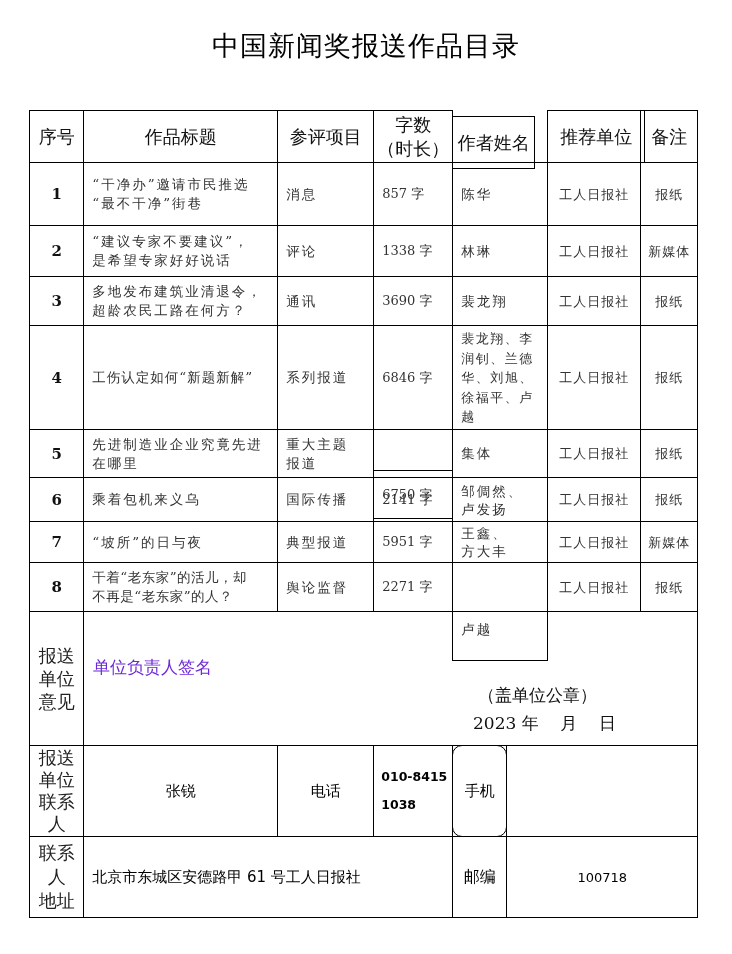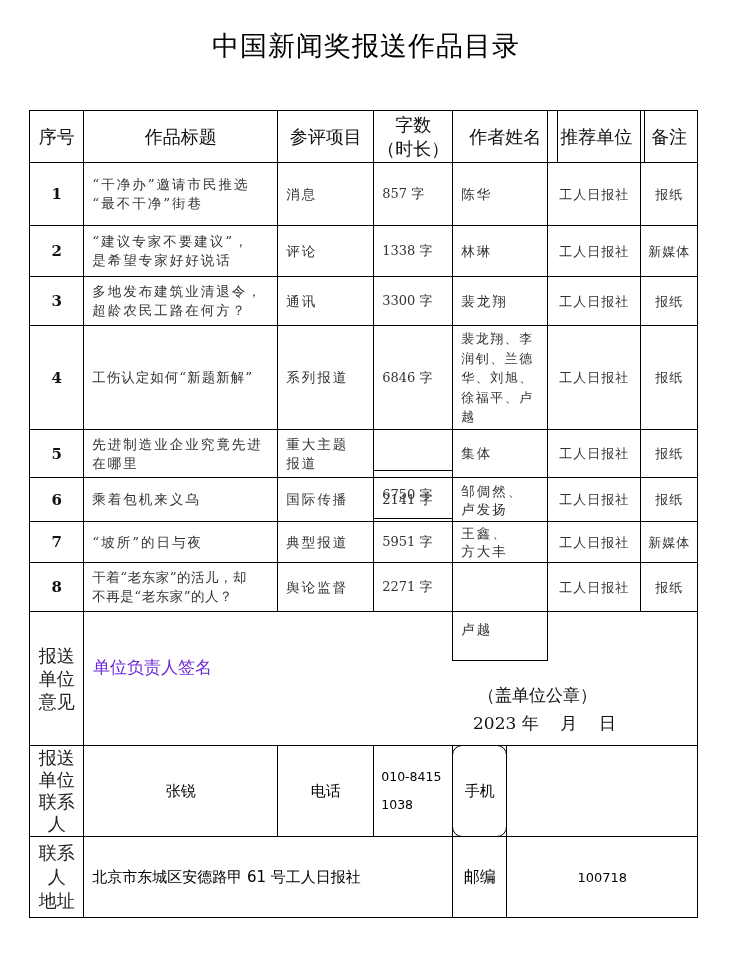--- a/index.html
+++ b/index.html
@@ -23,21 +23,21 @@
 </head>
 <body>
 
 <div class="title">中国新闻奖报送作品目录</div>
 
 <div class="cell c hdr" style="left:30px;top:111px;width:55px;height:53px;">序号</div>
 <div class="cell c hdr" style="left:84px;top:111px;width:195px;height:53px;">作品标题</div>
 <div class="cell c hdr" style="left:278px;top:111px;width:97px;height:53px;">参评项目</div>
 <div class="cell c hdr wrap" style="left:374px;top:111px;width:80px;height:53px;">字数
 （时长）</div>
-<div class="cell c hdr" style="left:453px;top:111px;width:106px;height:53px;">作者姓名</div>
+<div class="cell c hdr" style="left:453px;top:117px;width:83px;height:53px;">作者姓名</div>
 <div class="cell c hdr" style="left:548px;top:111px;width:98px;height:53px;">推荐单位</div>
 <div class="cell c hdr" style="left:641px;top:111px;width:58px;height:53px;">备注</div>
 
 <div>
 <div class="cell c num" style="left:30px;top:163px;width:55px;height:64px;">1</div>
 <div class="cell l body wrap" style="left:84px;top:163px;width:195px;height:64px;">“干净办”邀请市民推选
 “最不干净”街巷</div>
 <div class="cell l body" style="left:278px;top:163px;width:97px;height:64px;">消息</div>
 <div class="cell l unit" style="left:374px;top:163px;width:80px;height:64px;">857 字</div>
 <div class="cell l body" style="left:453px;top:163px;width:96px;height:64px;">陈华</div>
@@ -54,21 +54,21 @@
 <div class="cell l body" style="left:453px;top:226px;width:96px;height:52px;">林琳</div>
 <div class="cell c body" style="left:548px;top:226px;width:94px;height:52px;letter-spacing:1px;font-size:13px;">工人日报社</div>
 <div class="cell c body" style="left:641px;top:226px;width:58px;height:52px;letter-spacing:1px;font-size:13px;">新媒体</div>
 </div>
 
 <div>
 <div class="cell c num" style="left:30px;top:277px;width:55px;height:50px;">3</div>
 <div class="cell l body wrap" style="left:84px;top:277px;width:195px;height:50px;">多地发布建筑业清退令，
 超龄农民工路在何方？</div>
 <div class="cell l body" style="left:278px;top:277px;width:97px;height:50px;">通讯</div>
-<div class="cell l unit" style="left:374px;top:277px;width:80px;height:50px;">3300 字</div>
+<div class="cell l unit" style="left:374px;top:277px;width:80px;height:50px;">3690 字</div>
 <div class="cell l body" style="left:453px;top:277px;width:96px;height:50px;">裴龙翔</div>
 <div class="cell c body" style="left:548px;top:277px;width:94px;height:50px;letter-spacing:1px;font-size:13px;">工人日报社</div>
 <div class="cell c body" style="left:641px;top:277px;width:58px;height:50px;letter-spacing:1px;font-size:13px;">报纸</div>
 </div>
 
 <div>
 <div class="cell c num" style="left:30px;top:326px;width:55px;height:105px;">4</div>
 <div class="cell l body wrap" style="left:84px;top:326px;width:195px;height:105px;letter-spacing:1px;">工伤认定如何“新题新解”</div>
 <div class="cell l body" style="left:278px;top:326px;width:97px;height:105px;">系列报道</div>
 <div class="cell l unit" style="left:374px;top:326px;width:80px;height:105px;">6846 字</div>
@@ -133,21 +133,21 @@
 <div class="free" style="left:93px;top:656px;font-size:17px;color:#6d28d9;">单位负责人签名</div>
 <div class="free" style="left:478px;top:684px;font-size:17px;color:#111;">（盖单位公章）</div>
 <div class="free" style="left:473px;top:712px;font-size:17px;color:#111;white-space:pre;">2023 年    月    日</div>
 
 <div class="cell c side wrap" style="left:30px;top:746px;width:55px;height:92px;line-height:22px;">报送
 单位
 联系
 人</div>
 <div class="cell c sans" style="left:84px;top:746px;width:195px;height:92px;font-size:15px;">张锐</div>
 <div class="cell c sans" style="left:278px;top:746px;width:97px;height:92px;font-size:15px;">电话</div>
-<div class="cell l sans wrap" style="left:374px;top:746px;width:80px;height:92px;font-size:12.5px;line-height:14px;padding-left:7px;">010-8415
+<div class="cell l sans wrap" style="left:374px;top:746px;width:80px;height:92px;font-size:12.5px;line-height:14px;padding-left:7px;font-weight:bold;">010-8415
 
 1038</div>
 <div class="cell c sans" style="left:453px;top:746px;width:55px;height:92px;font-size:15px;border-radius:10px;">手机</div>
 <div class="cell c sans" style="left:507px;top:746px;width:192px;height:92px;font-size:15px;"></div>
 
 <div class="cell c side wrap" style="left:30px;top:837px;width:55px;height:82px;line-height:24px;">联系
 人
 地址</div>
 <div class="cell l sans" style="left:84px;top:837px;width:370px;height:82px;font-size:15px;">北京市东城区安德路甲 61 号工人日报社</div>
 <div class="cell c sans" style="left:453px;top:837px;width:55px;height:82px;font-size:16px;">邮编</div>

